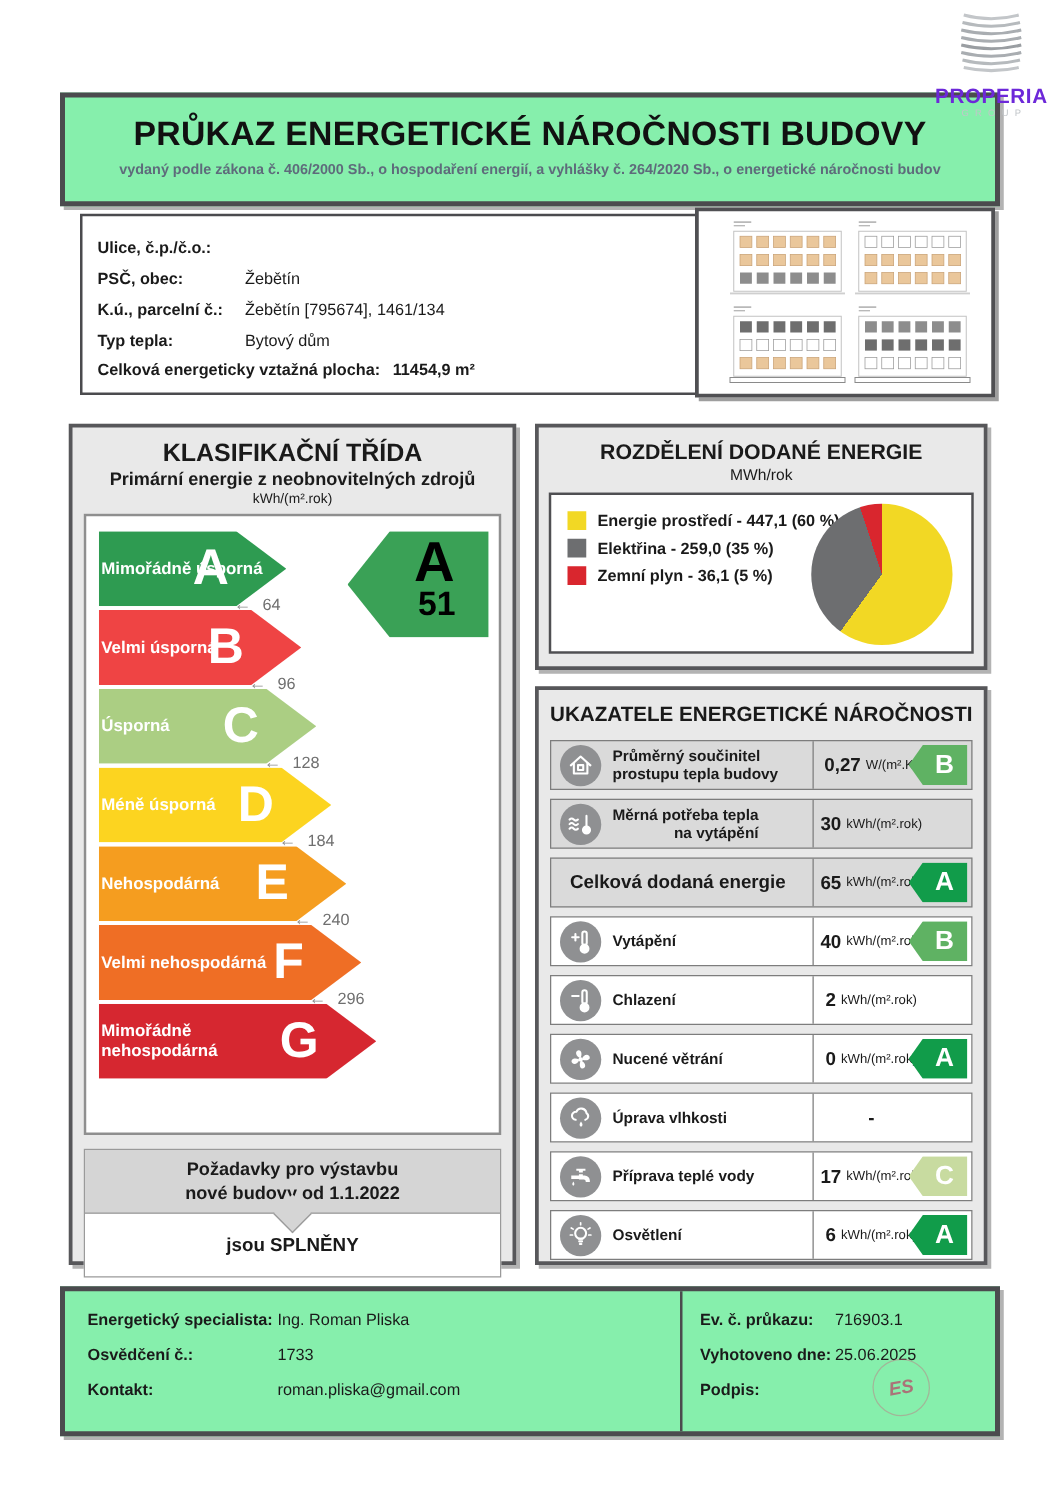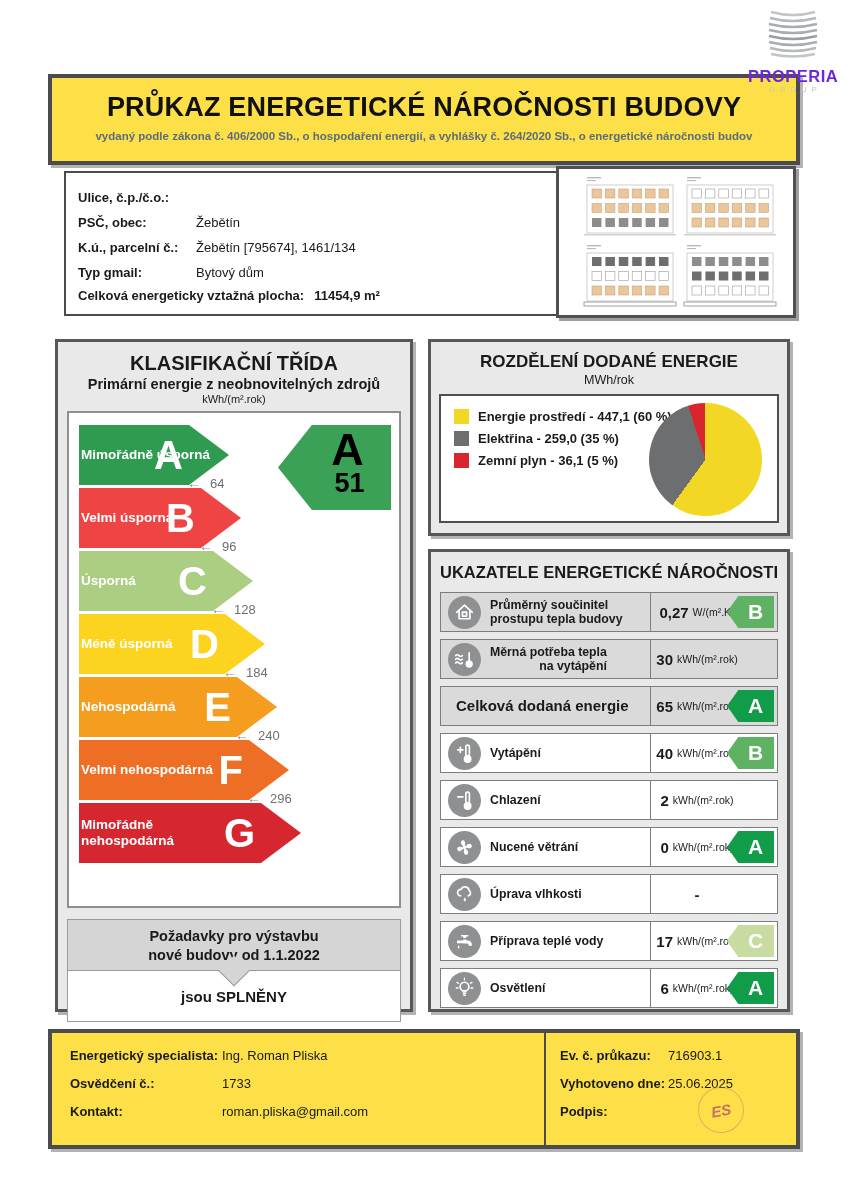--- a/index.html
+++ b/index.html
@@ -6,21 +6,21 @@
   html,body { background:#fff; }
   body { font-family:"Liberation Sans", sans-serif; color:#1a1a1a; }
   .page { position:relative; width:848px; height:1200px; background:#fff; overflow:hidden; }
 
   
   .logo { position:absolute; left:748px; top:6px; width:90px; text-align:center; z-index:5; }
   .logo-name { font-size:16.5px; font-weight:bold; letter-spacing:.5px; color:#6d28d9; line-height:17px; }
   .logo-sub  { font-size:7.5px; letter-spacing:5px; color:#c2c6ca; padding-left:5px; }
 
   
-  .hbox { position:absolute; background:#fde047; border:4px solid #4b4b4e; box-shadow:3px 3px 0 #b3b3b3; }
+  .hbox { position:absolute; background:#86efac; border:4px solid #4b4b4e; box-shadow:3px 3px 0 #b3b3b3; }
   .gbox { position:absolute; background:#e9e9e9; border:3px solid #57575a; box-shadow:3px 3px 0 #b3b3b3; }
 
   
   .header-box { left:48px; top:74px; width:752px; height:91px; text-align:center; }
   .header-title { margin-top:14px; font-size:27px; font-weight:bold; letter-spacing:.2px; color:#111; }
   .header-sub { margin-top:7px; font-size:11.5px; font-weight:bold; color:#5e6b7b; }
 
   
   .info-box { position:absolute; left:64px; top:171px; width:732px; height:145px; border:2px solid #4b4b4e; background:#fff; padding:12px 0 0 12px; }
   .info-row { display:flex; height:25px; align-items:center; font-size:13px; }
@@ -134,21 +134,21 @@
         </div>
         <div class="info-row">
           <span class="info-label">PSČ, obec:</span>
           <span class="info-value">Žebětín</span>
         </div>
         <div class="info-row">
           <span class="info-label">K.ú., parcelní č.:</span>
           <span class="info-value">Žebětín [795674], 1461/134</span>
         </div>
         <div class="info-row">
-          <span class="info-label">Typ gmail:</span>
+          <span class="info-label">Typ tepla:</span>
           <span class="info-value">Bytový dům</span>
         </div>
       </div>
     <div class="info-area">
       <span>Celková energeticky vztažná plocha:</span><span class="val">11454,9 m²</span>
     </div>
   </div>
 
   <div class="plans-box">
     <svg id="plans-svg" width="234" height="146" viewBox="0 0 234 146">

